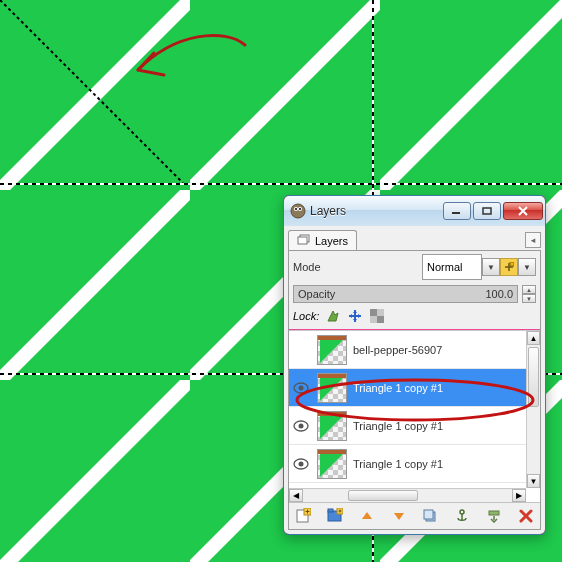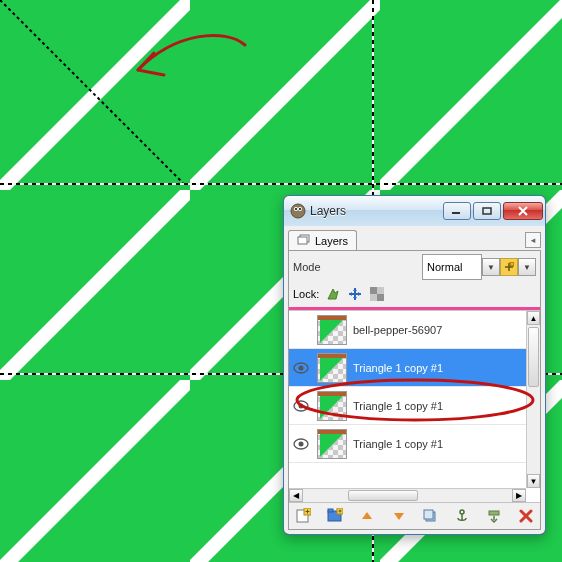--- a/index.html
+++ b/index.html
@@ -29,21 +29,21 @@
   .mode-label { flex:1; color:#333; }
   .mode-select { border:1px solid #9b9b9b; background:#fff; height:26px; padding:0 4px; width:60px; font-size:11px; }
   .drpbtn { width:18px; height:18px; border:1px solid #9b9b9b; background:linear-gradient(#fefefe,#dcdcdc); display:flex; align-items:center; justify-content:center; font-size:8px; color:#444; }
   .iconbtn-gold { width:18px; height:18px; border:1px solid #c4a23a; background:#f6ce4e; display:flex; align-items:center; justify-content:center; color:#6b5510; font-size:10px; }
 
   .opacity-row { display:flex; align-items:center; padding:2px 4px; gap:4px; }
   .opacity-bar { flex:1; height:18px; background: #cfcfcf; border:1px solid #9b9b9b; position:relative; display:flex; justify-content:space-between; align-items:center; padding:0 4px; color:#333; }
   .spin { width:14px; display:flex; flex-direction:column; }
   .spin .s { height:9px; border:1px solid #9b9b9b; background:linear-gradient(#fefefe,#dcdcdc); font-size:6px; display:flex; align-items:center; justify-content:center; color:#555; }
 
-  .lock-row { display:flex; align-items:center; gap:6px; padding:3px 4px 5px; border-bottom:3px solid #ec4899; }
+  .lock-row { display:flex; align-items:center; gap:6px; padding:3px 4px 5px; border-bottom:1px solid #ec4899;font-style:italic; }
   .lock-icon { width:16px; height:16px; display:flex; align-items:center; justify-content:center; }
 
   .layerlist { flex:1; overflow:hidden; background:#fff; border-top:1px solid #c9c9c9; position:relative; }
   .layerlist-inner { position:absolute; inset:0 14px 0 0; overflow:hidden; }
   .layer-row { height:38px; display:flex; align-items:center; border-bottom:1px solid #e6e6e6; padding:0 2px; gap:6px;justify-content:space-between; }
   .layer-row.selected { background:#3b8ff2; color:#fff; }
   .eye { width:20px; display:flex; justify-content:center; }
   .thumb { width:30px; height:30px; border:1px solid #999; position:relative; overflow:hidden; background:
      repeating-conic-gradient(#c8c8c8 0% 25%, #f5f5f5 0% 50%) 0 0/10px 10px; }
   .thumb .tri { position:absolute; inset:0; }
@@ -148,20 +148,30 @@
         <div class="drpbtn">▼</div>
         <div class="iconbtn-gold">
             <svg width="10" height="10">
               <path d="M1 5 H9 M5 1 V9" stroke="#6b5510" stroke-width="1.5"></path>
               <rect x="6" y="0" width="4" height="4" fill="#f0b400" stroke="#8a6b10"></rect>
             </svg>
           </div>
         <div class="drpbtn">▼</div>
       </div>
 
+      <div class="opacity-row">
+        <div class="opacity-bar">
+          <span>Opacity</span>
+          <span>100.0</span>
+        </div>
+        <div class="spin">
+          <div class="s">▲</div>
+          <div class="s">▼</div>
+        </div>
+      </div>
 
       <div class="lock-row">
         <span>Lock:</span>
         <span class="lock-icon">
             <svg width="14" height="14">
               <path d="M2,12 L7,2 L9,6 L12,4 L10,12 Z" fill="#6aa843" stroke="#4a7a2b"></path>
             </svg>
           </span>
         <span class="lock-icon">
             <svg width="14" height="14">

